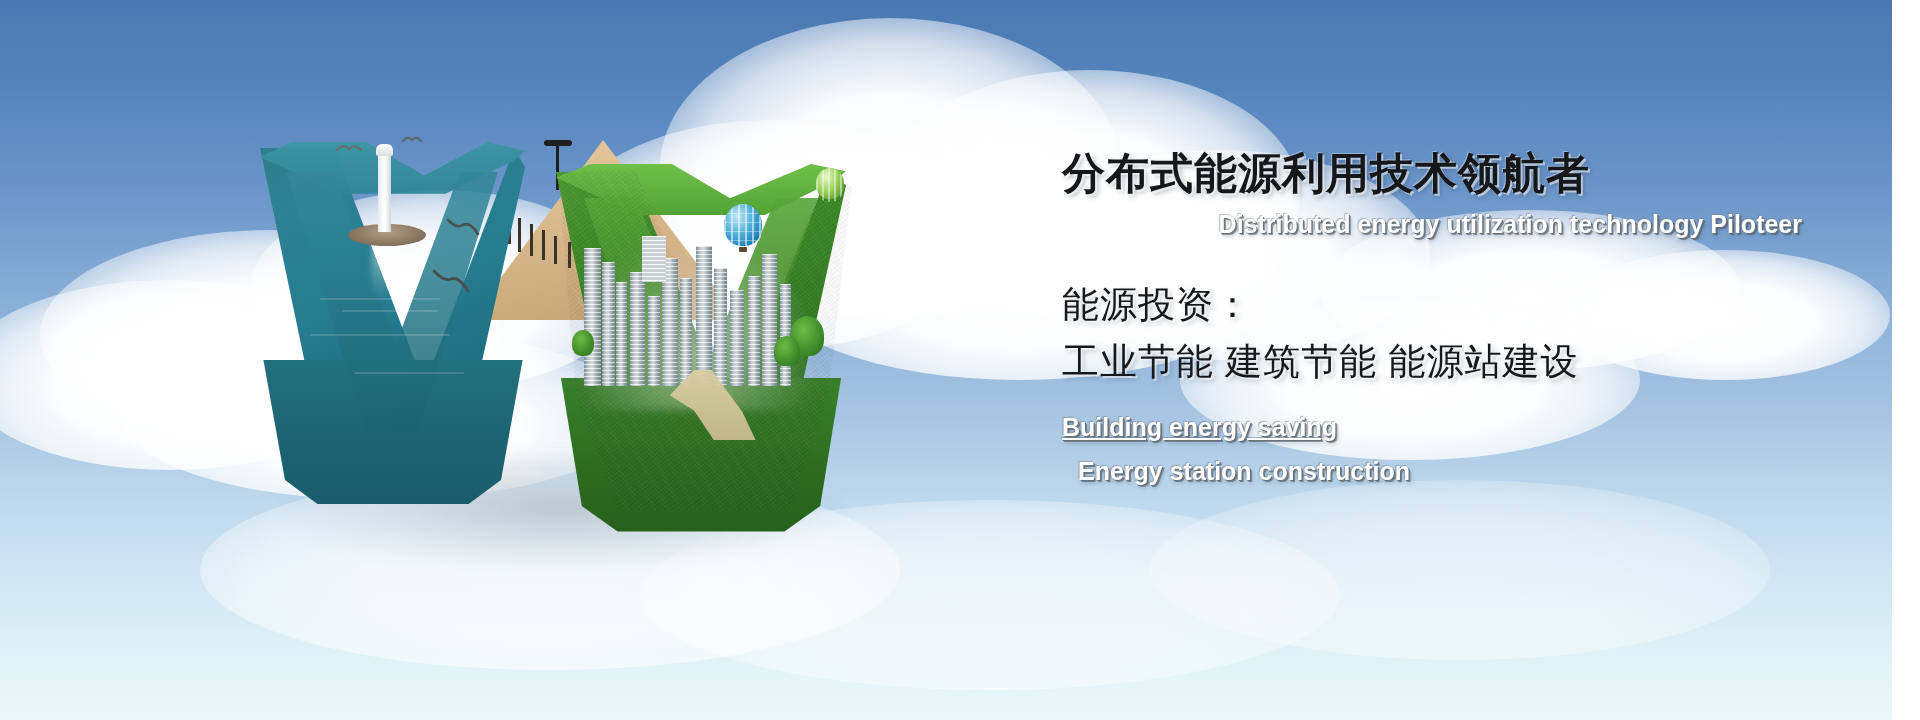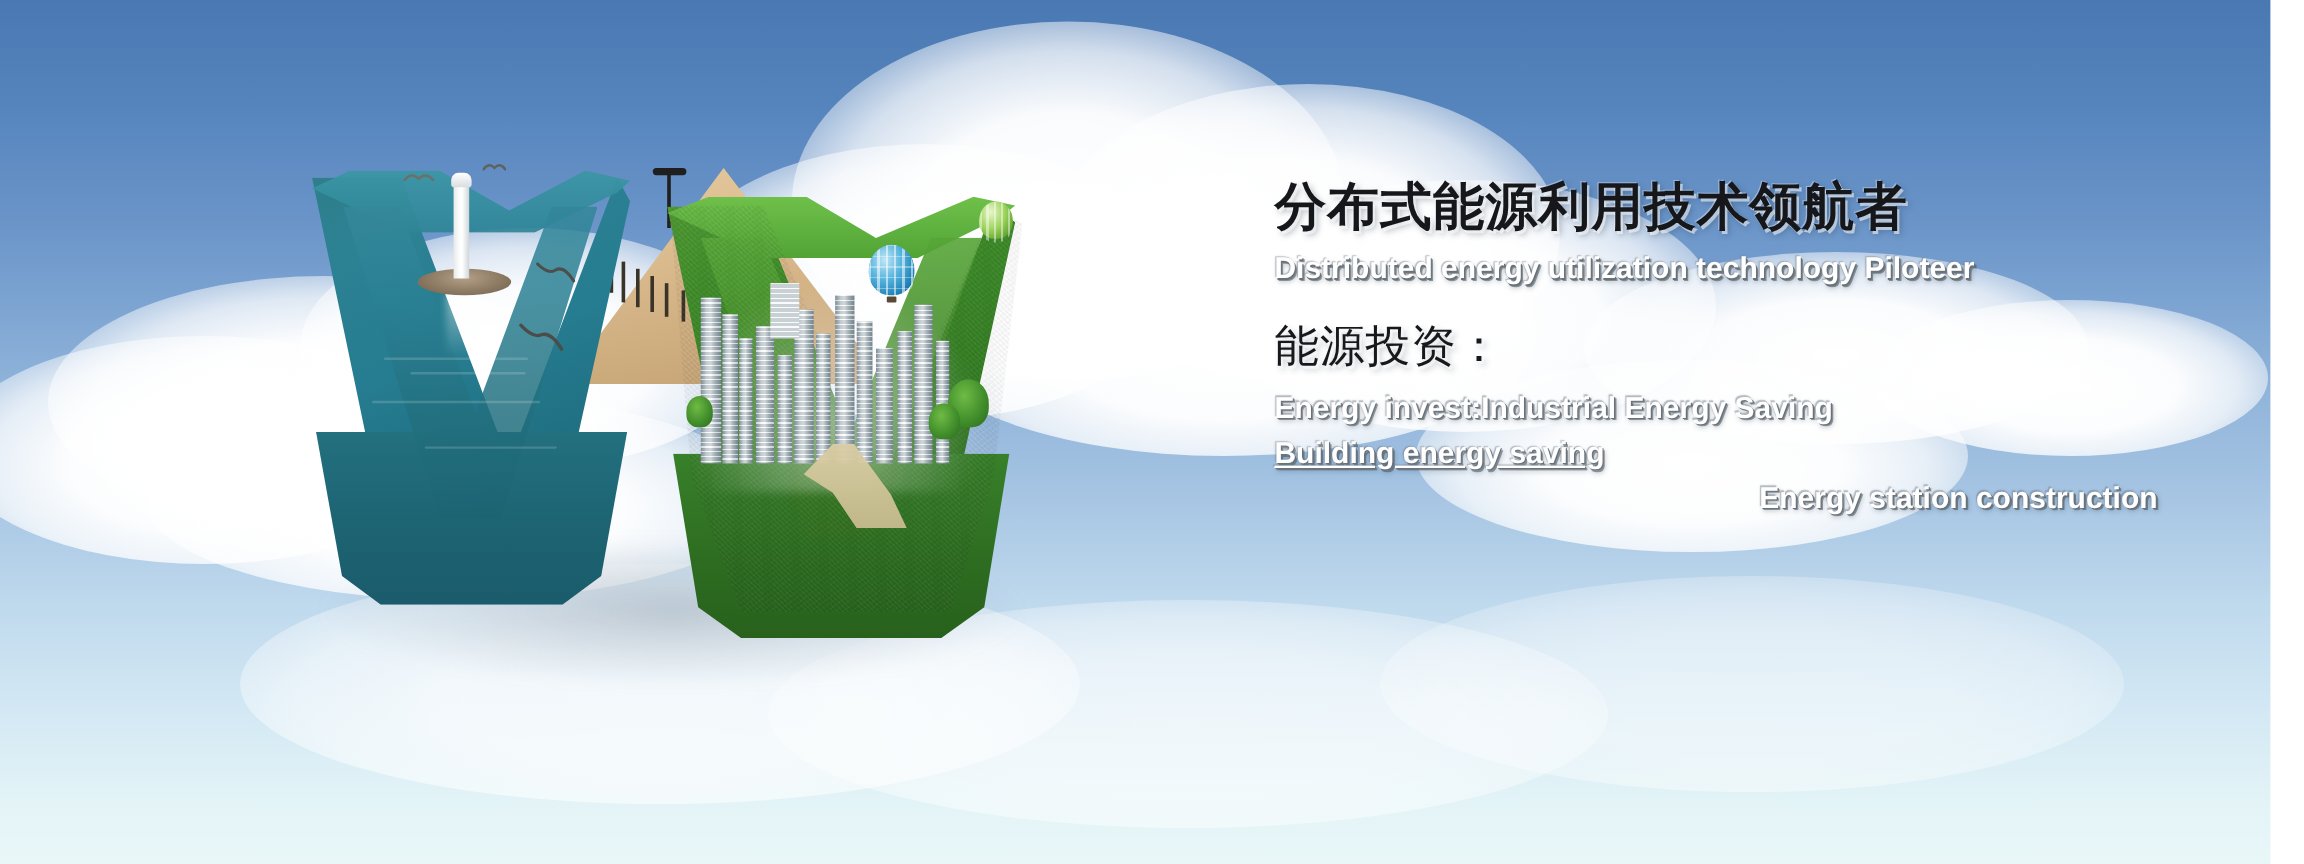--- a/index.html
+++ b/index.html
@@ -196,26 +196,26 @@
   }
   .cn-sub{
     font-size:37px;font-weight:normal;letter-spacing:1px;line-height:1.1;
     color:#17181b;
     text-shadow:
       2px 2px 0 rgba(255,255,255,.5),
       3px 3px 5px rgba(40,60,80,.32);
     white-space:nowrap;
   }
   #line-headline{margin:0 0 14px 0;}
-  #line-sub-en{margin:0 0 30px 0;}
+  #line-sub-en{margin:0 0 46px 0;text-align:right;}
   #line-invest{margin:0 0 16px 0;}
   #line-services{margin:0 0 30px 0;}
   #line-en1{margin:0 0 9px 0;}
   #line-en2{margin:0 0 9px 0;text-decoration:underline;}
-  #line-en3{margin:4px;text-align:right;}
+  #line-en3{margin:16px;}
 </style>
 </head>
 <body>
 
 <div id="banner">
 
   <div>
     <div class="cloudsoft" id="cl-left-a"></div>
     <div class="cloudsoft" id="cl-left-b"></div>
     <div class="cloudsoft" id="cl-left-c"></div>
@@ -317,21 +317,21 @@
     </div>
   </div>
 
   <div id="copy">
     <div id="line-headline" class="cn-head">分布式能源利用技术领航者</div>
 
     <div id="line-sub-en" class="en-line">Distributed energy utilization technology Piloteer</div>
 
     <div id="line-invest" class="cn-sub">能源投资：</div>
 
-
-    <div id="line-en1" class="en-line">Energy invest:Industrial Energy Saving</div>
+    <div id="line-services" class="cn-sub">工业节能  建筑节能  能源站建设</div>
+
 
     <div id="line-en2" class="en-line">Building energy saving</div>
 
     <div id="line-en3" class="en-line">Energy station construction</div>
   </div>
 
 </div>
 
 </body></html>

